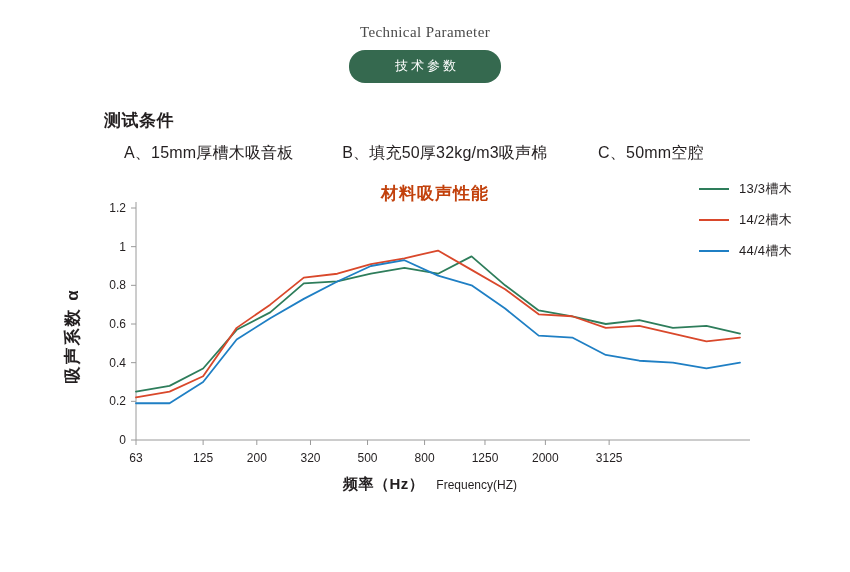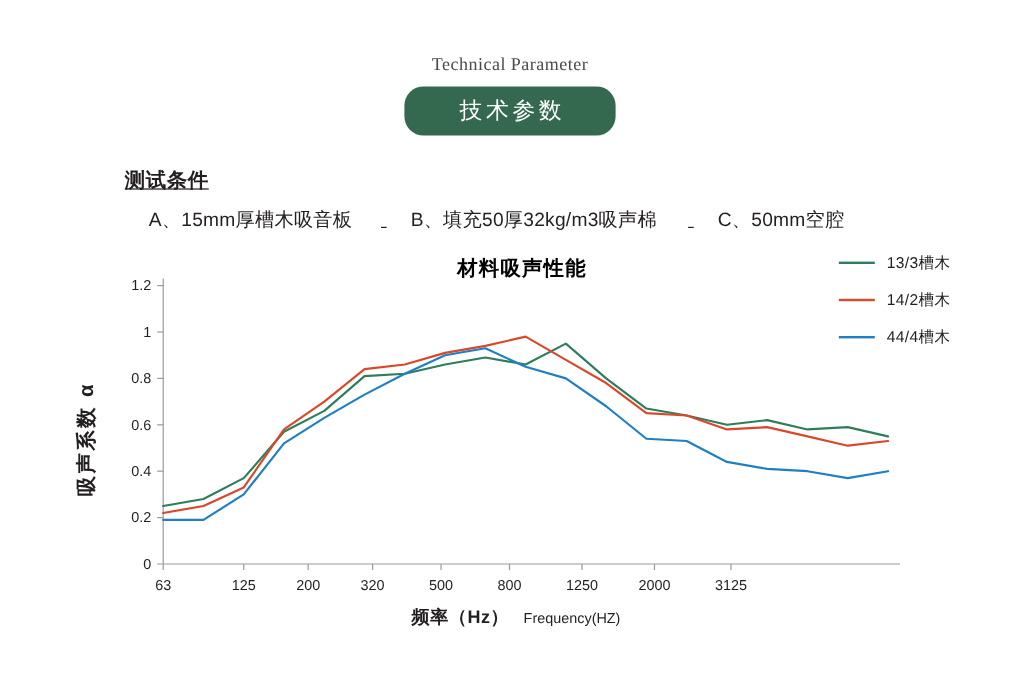--- a/index.html
+++ b/index.html
@@ -13,43 +13,42 @@
     font-family: "Liberation Sans", sans-serif;
     color: #231f20;
     overflow: hidden;
     position: relative;
   }
 
   
   .header {
     width: 100%;
     text-align: center;
-    padding-top: 46px;
+    padding-top: 24px;
   }
   .header-en {
     font-family: "Liberation Serif", serif;
     font-size: 15px;
     color: #4a4a4a;
     letter-spacing: 0.4px;
   }
   .header-badge {
     display: inline-block;
     margin-top: 9px;
     background: #35694f;
     color: #ffffff;
-    font-size: 19px;
+    font-size: 13px;
     letter-spacing: 3px;
     padding: 7px 42px 8px 46px;
     border-radius: 16px;
   }
 
   
   .conditions {
     margin: 26px 0 0 104px;
-    text-decoration: underline;
   }
   .cond-title {
     font-size: 17px;
     font-weight: bold;
     color: #231f20;
     letter-spacing: 0.5px;
   }
   .cond-line {
     margin-top: 11px;
     font-size: 16px;
@@ -71,21 +70,21 @@
     height: 330px;
   }
   .chart-title {
     position: absolute;
     left: 0;
     top: 4px;
     width: 850px;
     text-align: center;
     font-size: 17px;
     font-weight: bold;
-    color: #000000;
+    color: #c2410c;
     letter-spacing: 1px;
     padding-left: 20px;
     box-sizing: border-box;
   }
   .chart-svg {
     position: absolute;
     left: 0;
     top: 0;
   }
   .axis-label-y {

